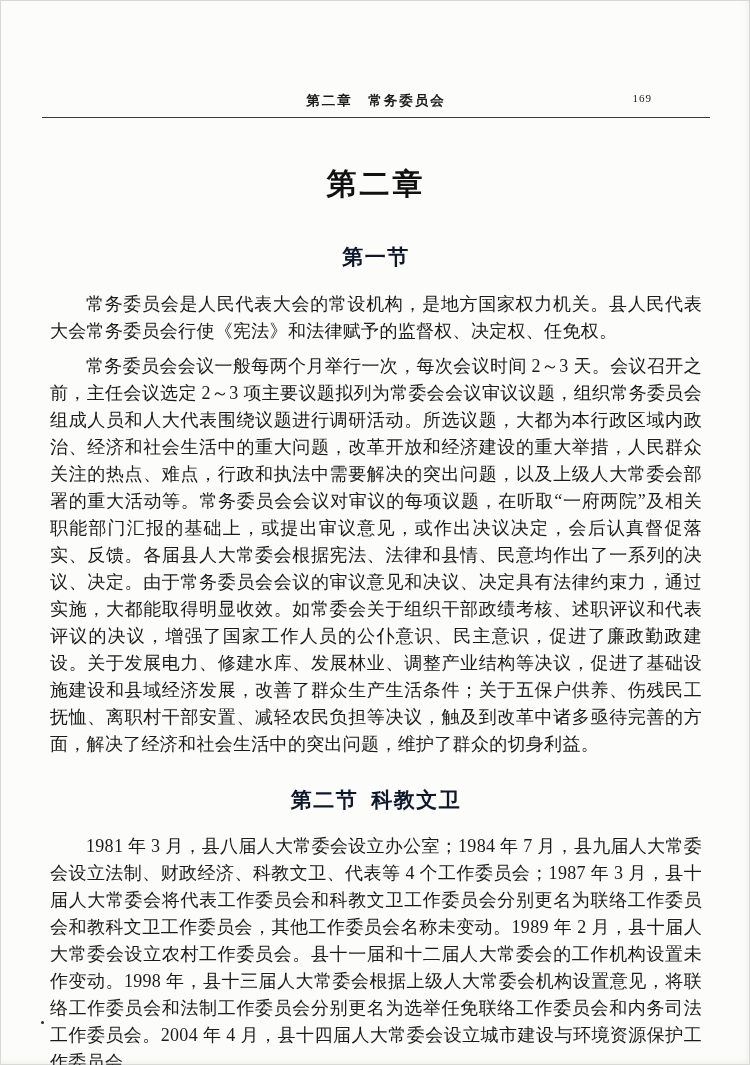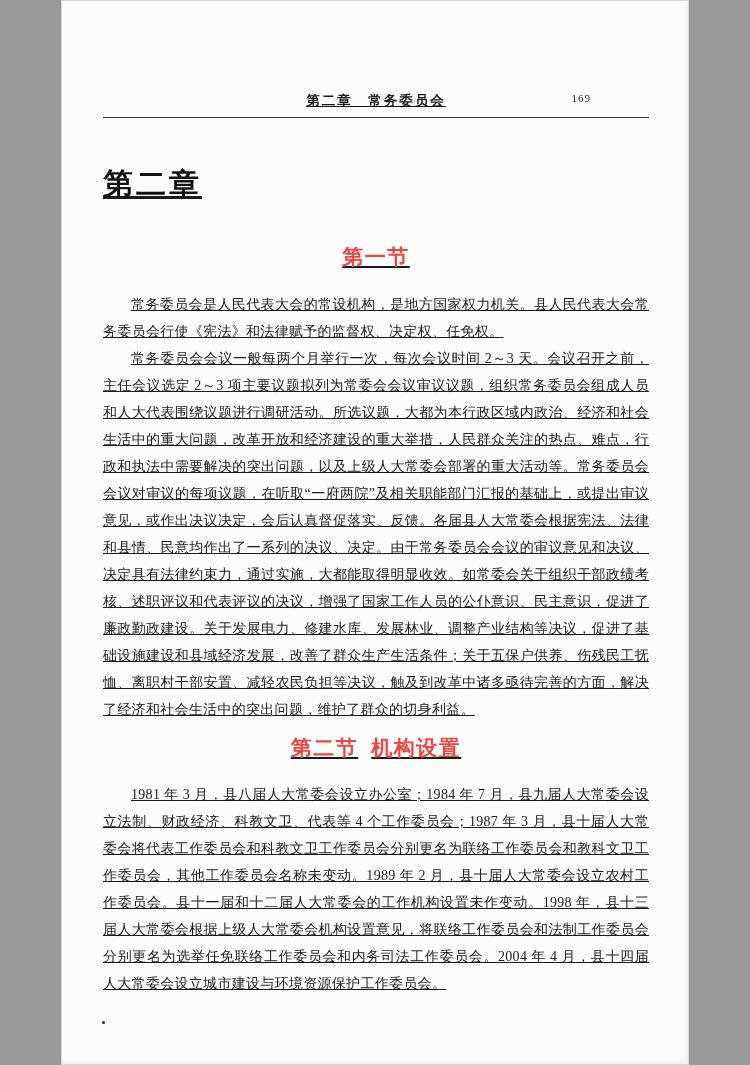--- a/index.html
+++ b/index.html
@@ -2,29 +2,28 @@
 <html><head>
 <meta charset="utf-8">
 <style>
   html, body {
     margin: 0;
     padding: 0;
     background: #9a9a98;
   }
   .page {
     position: relative;
-    width: 628px;
+    width: 750px;
     height: 1065px;
     margin: 0 auto;
     background: #fcfcfa;
     box-shadow: inset 0 0 0 1px #d9d9d5, inset -3px -3px 6px rgba(0,0,0,0.05);
     overflow: hidden;
     font-family: "Liberation Serif", "DejaVu Serif", serif;
     color: #1b1b1b;
-    text-decoration: underline;
   }
   .content {
     position: relative;
     padding: 0 40px 0 42px;
   }
   
   .running-header {
     position: relative;
     margin-top: 92px;
     padding-bottom: 7px;
@@ -43,48 +42,48 @@
     position: absolute;
     right: 58px;
     top: 0;
     font-size: 11px;
     letter-spacing: 1px;
   }
   
   .chapter-title {
     margin: 48px 0 0 0;
     display: flex;
-    justify-content: flex-start;
+    justify-content: center;
     gap: 0.85em;
     font-family: "Liberation Sans", "DejaVu Sans", sans-serif;
     font-weight: bold;
     font-size: 30px;
     line-height: 36px;
     letter-spacing: 3px;
     color: #111;
   }
   
   .section-heading {
     margin: 40px 0 0 0;
     display: flex;
     justify-content: center;
     gap: 0.62em;
     font-family: "Liberation Sans", "DejaVu Sans", sans-serif;
     font-weight: bold;
     font-size: 21px;
     line-height: 30px;
     letter-spacing: 1.5px;
-    color: #ef4444;
+    color: #0f172a;
   }
   .section-heading.second {
-    margin-top: 10px;
+    margin-top: 27px;
   }
   .body-text {
-    margin: 0;
-    font-size: 14px;
+    margin: 8px;
+    font-size: 18px;
     line-height: 27px;
     text-align: justify;
     text-indent: 2em;
     letter-spacing: 0.3px;
     word-break: break-all;
   }
   .body-text.first {
     margin-top: 19px;
   }
   .section-body {
@@ -118,21 +117,21 @@
 
     <h2 class="section-heading">
       <span>第一节</span>
     </h2>
 
     <p class="body-text first">常务委员会是人民代表大会的常设机构，是地方国家权力机关。县人民代表大会常务委员会行使《宪法》和法律赋予的监督权、决定权、任免权。</p>
     <p class="body-text">常务委员会会议一般每两个月举行一次，每次会议时间 2～3 天。会议召开之前，主任会议选定 2～3 项主要议题拟列为常委会会议审议议题，组织常务委员会组成人员和人大代表围绕议题进行调研活动。所选议题，大都为本行政区域内政治、经济和社会生活中的重大问题，改革开放和经济建设的重大举措，人民群众关注的热点、难点，行政和执法中需要解决的突出问题，以及上级人大常委会部署的重大活动等。常务委员会会议对审议的每项议题，在听取“一府两院”及相关职能部门汇报的基础上，或提出审议意见，或作出决议决定，会后认真督促落实、反馈。各届县人大常委会根据宪法、法律和县情、民意均作出了一系列的决议、决定。由于常务委员会会议的审议意见和决议、决定具有法律约束力，通过实施，大都能取得明显收效。如常委会关于组织干部政绩考核、述职评议和代表评议的决议，增强了国家工作人员的公仆意识、民主意识，促进了廉政勤政建设。关于发展电力、修建水库、发展林业、调整产业结构等决议，促进了基础设施建设和县域经济发展，改善了群众生产生活条件；关于五保户供养、伤残民工抚恤、离职村干部安置、减轻农民负担等决议，触及到改革中诸多亟待完善的方面，解决了经济和社会生活中的突出问题，维护了群众的切身利益。</p>
 
     <h2 class="section-heading second">
       <span>第二节</span>
-      <span>机构设置</span>
+      <span>科教文卫</span>
     </h2>
 
     <div class="section-body">
       <p class="body-text">1981 年 3 月，县八届人大常委会设立办公室；1984 年 7 月，县九届人大常委会设立法制、财政经济、科教文卫、代表等 4 个工作委员会；1987 年 3 月，县十届人大常委会将代表工作委员会和科教文卫工作委员会分别更名为联络工作委员会和教科文卫工作委员会，其他工作委员会名称未变动。1989 年 2 月，县十届人大常委会设立农村工作委员会。县十一届和十二届人大常委会的工作机构设置未作变动。1998 年，县十三届人大常委会根据上级人大常委会机构设置意见，将联络工作委员会和法制工作委员会分别更名为选举任免联络工作委员会和内务司法工作委员会。2004 年 4 月，县十四届人大常委会设立城市建设与环境资源保护工作委员会。</p>
     </div>
 
   </div>
 
   <div class="ink-dot"></div>
 </div>

